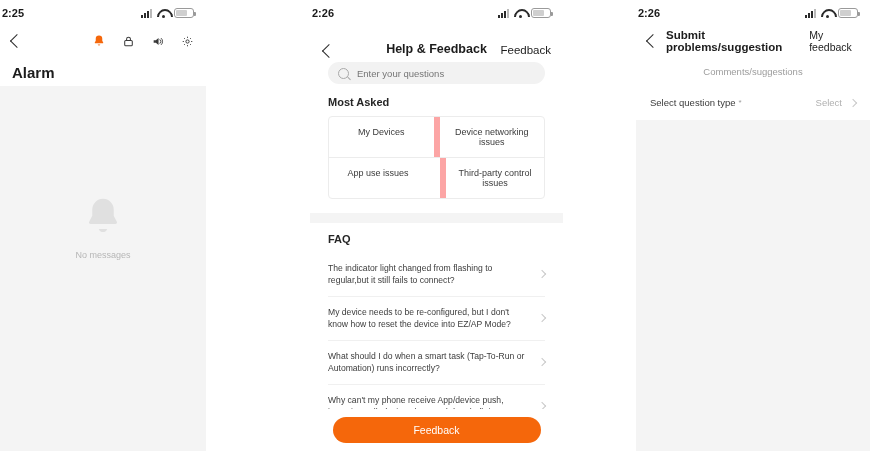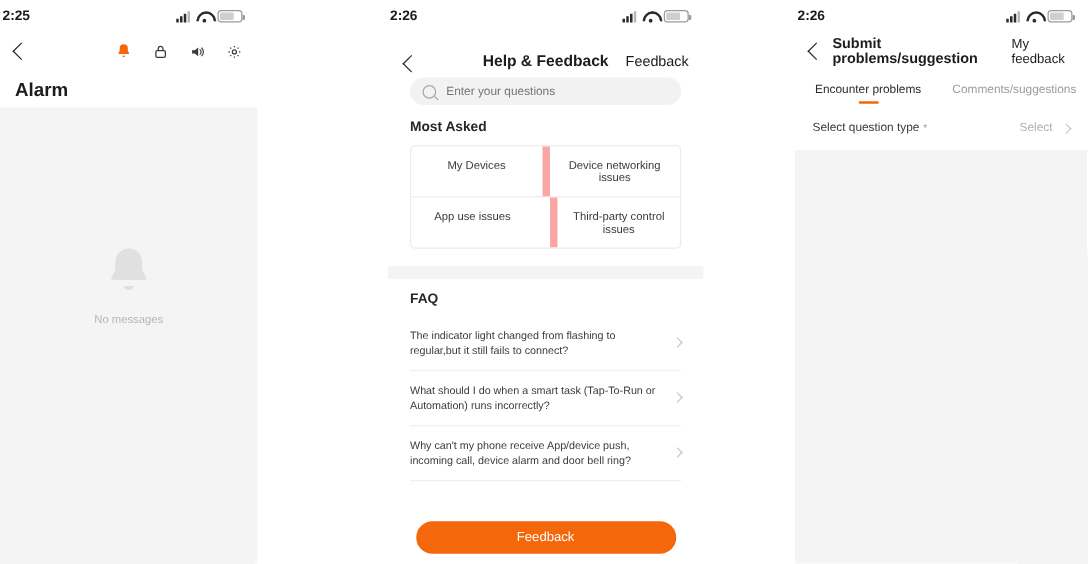--- a/index.html
+++ b/index.html
@@ -485,20 +485,24 @@
       <div class="p2-gap"></div>
 
       <div class="sec-title" style="padding-top:10px;">FAQ</div>
 
       <div class="faq-list">
         <div class="faq-item">
           <span class="faq-text">The indicator light changed from flashing to regular,but it still fails to connect?</span>
           <span class="chev"></span>
         </div>
         <div class="faq-item">
+          <span class="faq-text">My device needs to be re-configured, but I don't know how to reset the device into EZ/AP Mode?</span>
+          <span class="chev"></span>
+        </div>
+        <div class="faq-item">
           <span class="faq-text">What should I do when a smart task (Tap-To-Run or Automation) runs incorrectly?</span>
           <span class="chev"></span>
         </div>
         <div class="faq-item">
           <span class="faq-text">Why can't my phone receive App/device push, incoming call, device alarm and door bell ring?</span>
           <span class="chev"></span>
         </div>
 
       </div>
     </div>
@@ -528,21 +532,20 @@
 
     <div class="p3-nav">
       <span class="icn">
         <span class="back-chevron"></span>
       </span>
       <span class="p3-title">Submit problems/suggestion</span>
       <span class="p3-action">My feedback</span>
     </div>
 
     <div class="p3-tabs">
-      <div class="p3-tab active">Encounter problems</div>
       <div class="p3-tab">Comments/suggestions</div>
     </div>
 
     <div class="p3-row">
       <span>Select question type</span>
       <span class="req-star">*</span>
       <span class="p3-row-right">
         <span>Select</span>
         <span class="chev"></span>
       </span>

